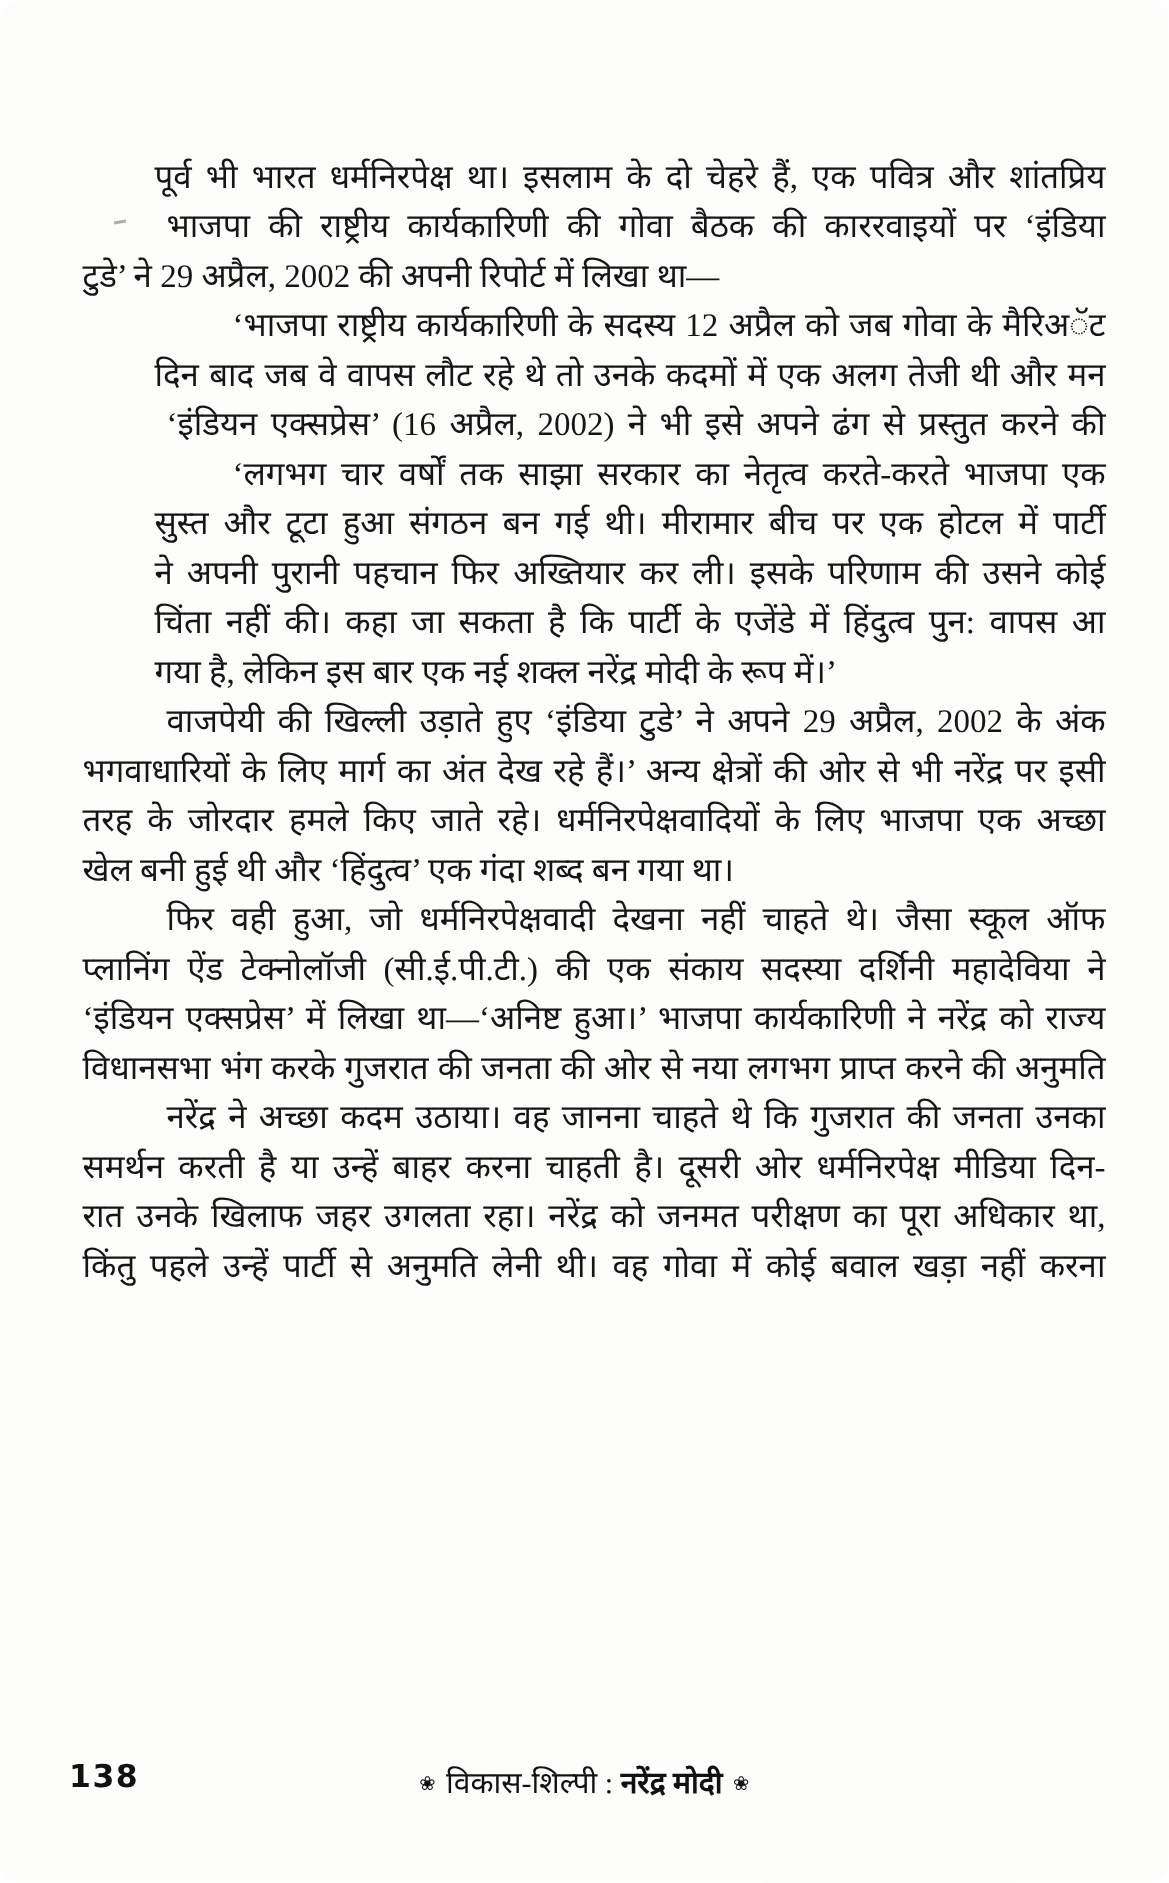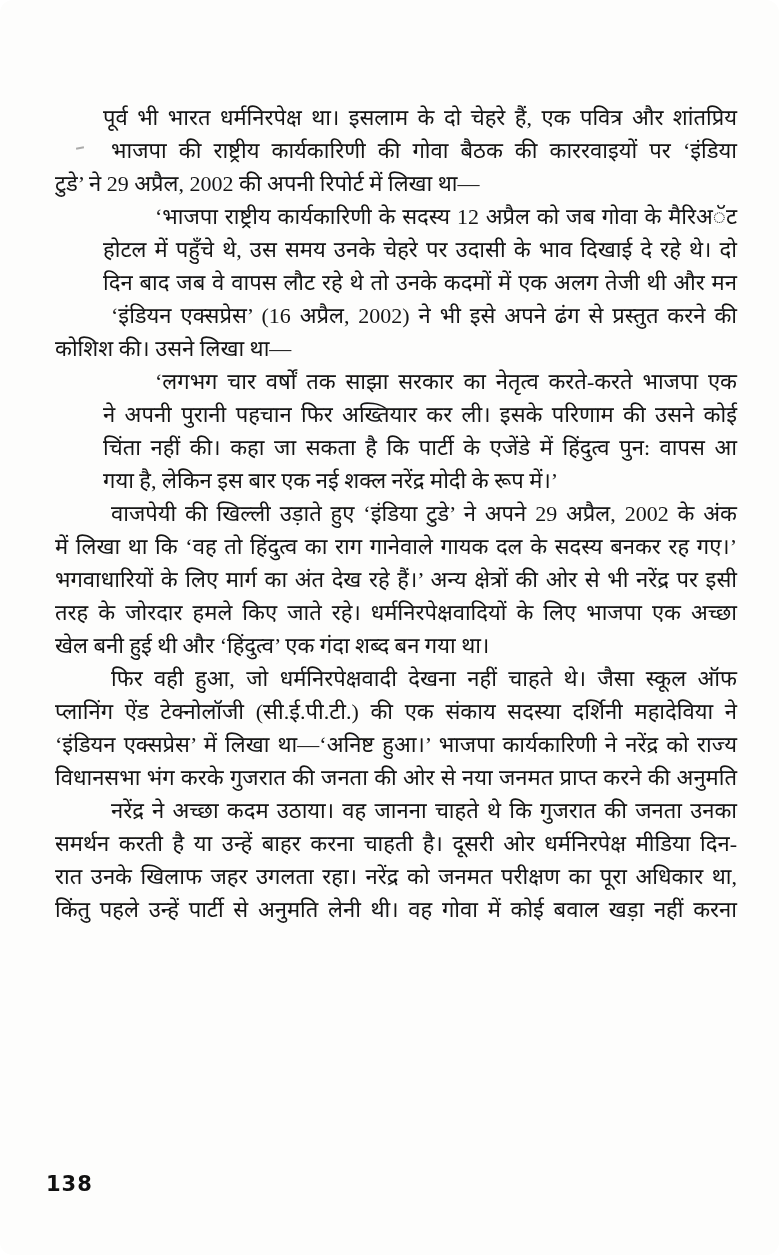--- a/index.html
+++ b/index.html
@@ -84,58 +84,60 @@
       <div class="line">पूर्व भी भारत धर्मनिरपेक्ष था। इसलाम के दो चेहरे हैं, एक पवित्र और शांतप्रिय</div>
     </div>
 
     <div class="block gap">
       <div class="line pind">भाजपा की राष्ट्रीय कार्यकारिणी की गोवा बैठक की काररवाइयों पर ‘इंडिया</div>
       <div class="line end">टुडे’ ने 29 अप्रैल, 2002 की अपनी रिपोर्ट में लिखा था—</div>
     </div>
 
     <div class="block q">
       <div class="line qind">‘भाजपा राष्ट्रीय कार्यकारिणी के सदस्य 12 अप्रैल को जब गोवा के मैरिअॅट</div>
-      <div class="line">होटल में पहुँचे थे, उस समय उनके चेहरे पर उदासी के भाव दिखाई दे रहे थे। दो</div>
       <div class="line">दिन बाद जब वे वापस लौट रहे थे तो उनके कदमों में एक अलग तेजी थी और मन</div>
     </div>
 
     <div class="block gap">
       <div class="line pind">‘इंडियन एक्सप्रेस’ (16 अप्रैल, 2002) ने भी इसे अपने ढंग से प्रस्तुत करने की</div>
-      <div class="line end">कोशिश की। उसने लिखा था—</div>
     </div>
 
     <div class="block q">
       <div class="line qind">‘लगभग चार वर्षों तक साझा सरकार का नेतृत्व करते-करते भाजपा एक</div>
+      <div class="line">सुस्त और टूटा हुआ संगठन बन गई थी। मीरामार बीच पर एक होटल में पार्टी</div>
       <div class="line">ने अपनी पुरानी पहचान फिर अख्तियार कर ली। इसके परिणाम की उसने कोई</div>
       <div class="line">चिंता नहीं की। कहा जा सकता है कि पार्टी के एजेंडे में हिंदुत्व पुन: वापस आ</div>
       <div class="line end">गया है, लेकिन इस बार एक नई शक्ल नरेंद्र मोदी के रूप में।’</div>
     </div>
 
     <div class="block gap">
       <div class="line pind">वाजपेयी की खिल्ली उड़ाते हुए ‘इंडिया टुडे’ ने अपने 29 अप्रैल, 2002 के अंक</div>
-      <div class="line">में लिखा था कि ‘वह तो हिंदुत्व का राग गानेवाले गायक दल के सदस्य बनकर रह गए।’</div>
       <div class="line">भगवाधारियों के लिए मार्ग का अंत देख रहे हैं।’ अन्य क्षेत्रों की ओर से भी नरेंद्र पर इसी</div>
       <div class="line">तरह के जोरदार हमले किए जाते रहे। धर्मनिरपेक्षवादियों के लिए भाजपा एक अच्छा</div>
       <div class="line end">खेल बनी हुई थी और ‘हिंदुत्व’ एक गंदा शब्द बन गया था।</div>
     </div>
 
     <div class="block">
       <div class="line pind">फिर वही हुआ, जो धर्मनिरपेक्षवादी देखना नहीं चाहते थे। जैसा स्कूल ऑफ</div>
       <div class="line">प्लानिंग ऐंड टेक्नोलॉजी (सी.ई.पी.टी.) की एक संकाय सदस्या दर्शिनी महादेविया ने</div>
       <div class="line">‘इंडियन एक्सप्रेस’ में लिखा था—‘अनिष्ट हुआ।’ भाजपा कार्यकारिणी ने नरेंद्र को राज्य</div>
-      <div class="line">विधानसभा भंग करके गुजरात की जनता की ओर से नया जनमत प्राप्त करने की अनुमति</div>
+      <div class="line">विधानसभा भंग करके गुजरात की जनता की ओर से नया लगभग प्राप्त करने की अनुमति</div>
     </div>
 
     <div class="block">
       <div class="line pind">नरेंद्र ने अच्छा कदम उठाया। वह जानना चाहते थे कि गुजरात की जनता उनका</div>
       <div class="line">समर्थन करती है या उन्हें बाहर करना चाहती है। दूसरी ओर धर्मनिरपेक्ष मीडिया दिन-</div>
       <div class="line">रात उनके खिलाफ जहर उगलता रहा। नरेंद्र को जनमत परीक्षण का पूरा अधिकार था,</div>
       <div class="line">किंतु पहले उन्हें पार्टी से अनुमति लेनी थी। वह गोवा में कोई बवाल खड़ा नहीं करना</div>
     </div>
 
   </div>
 
   <div class="artifact"></div>
 
   <div class="pagenum">138</div>
 
+  <div class="ftitle">
+    <span class="orn">❀</span><span>विकास-शिल्पी :</span>
+    <span class="bold">नरेंद्र मोदी</span><span class="orn">❀</span>
+  </div>
 
 </div>
 
 </body></html>

